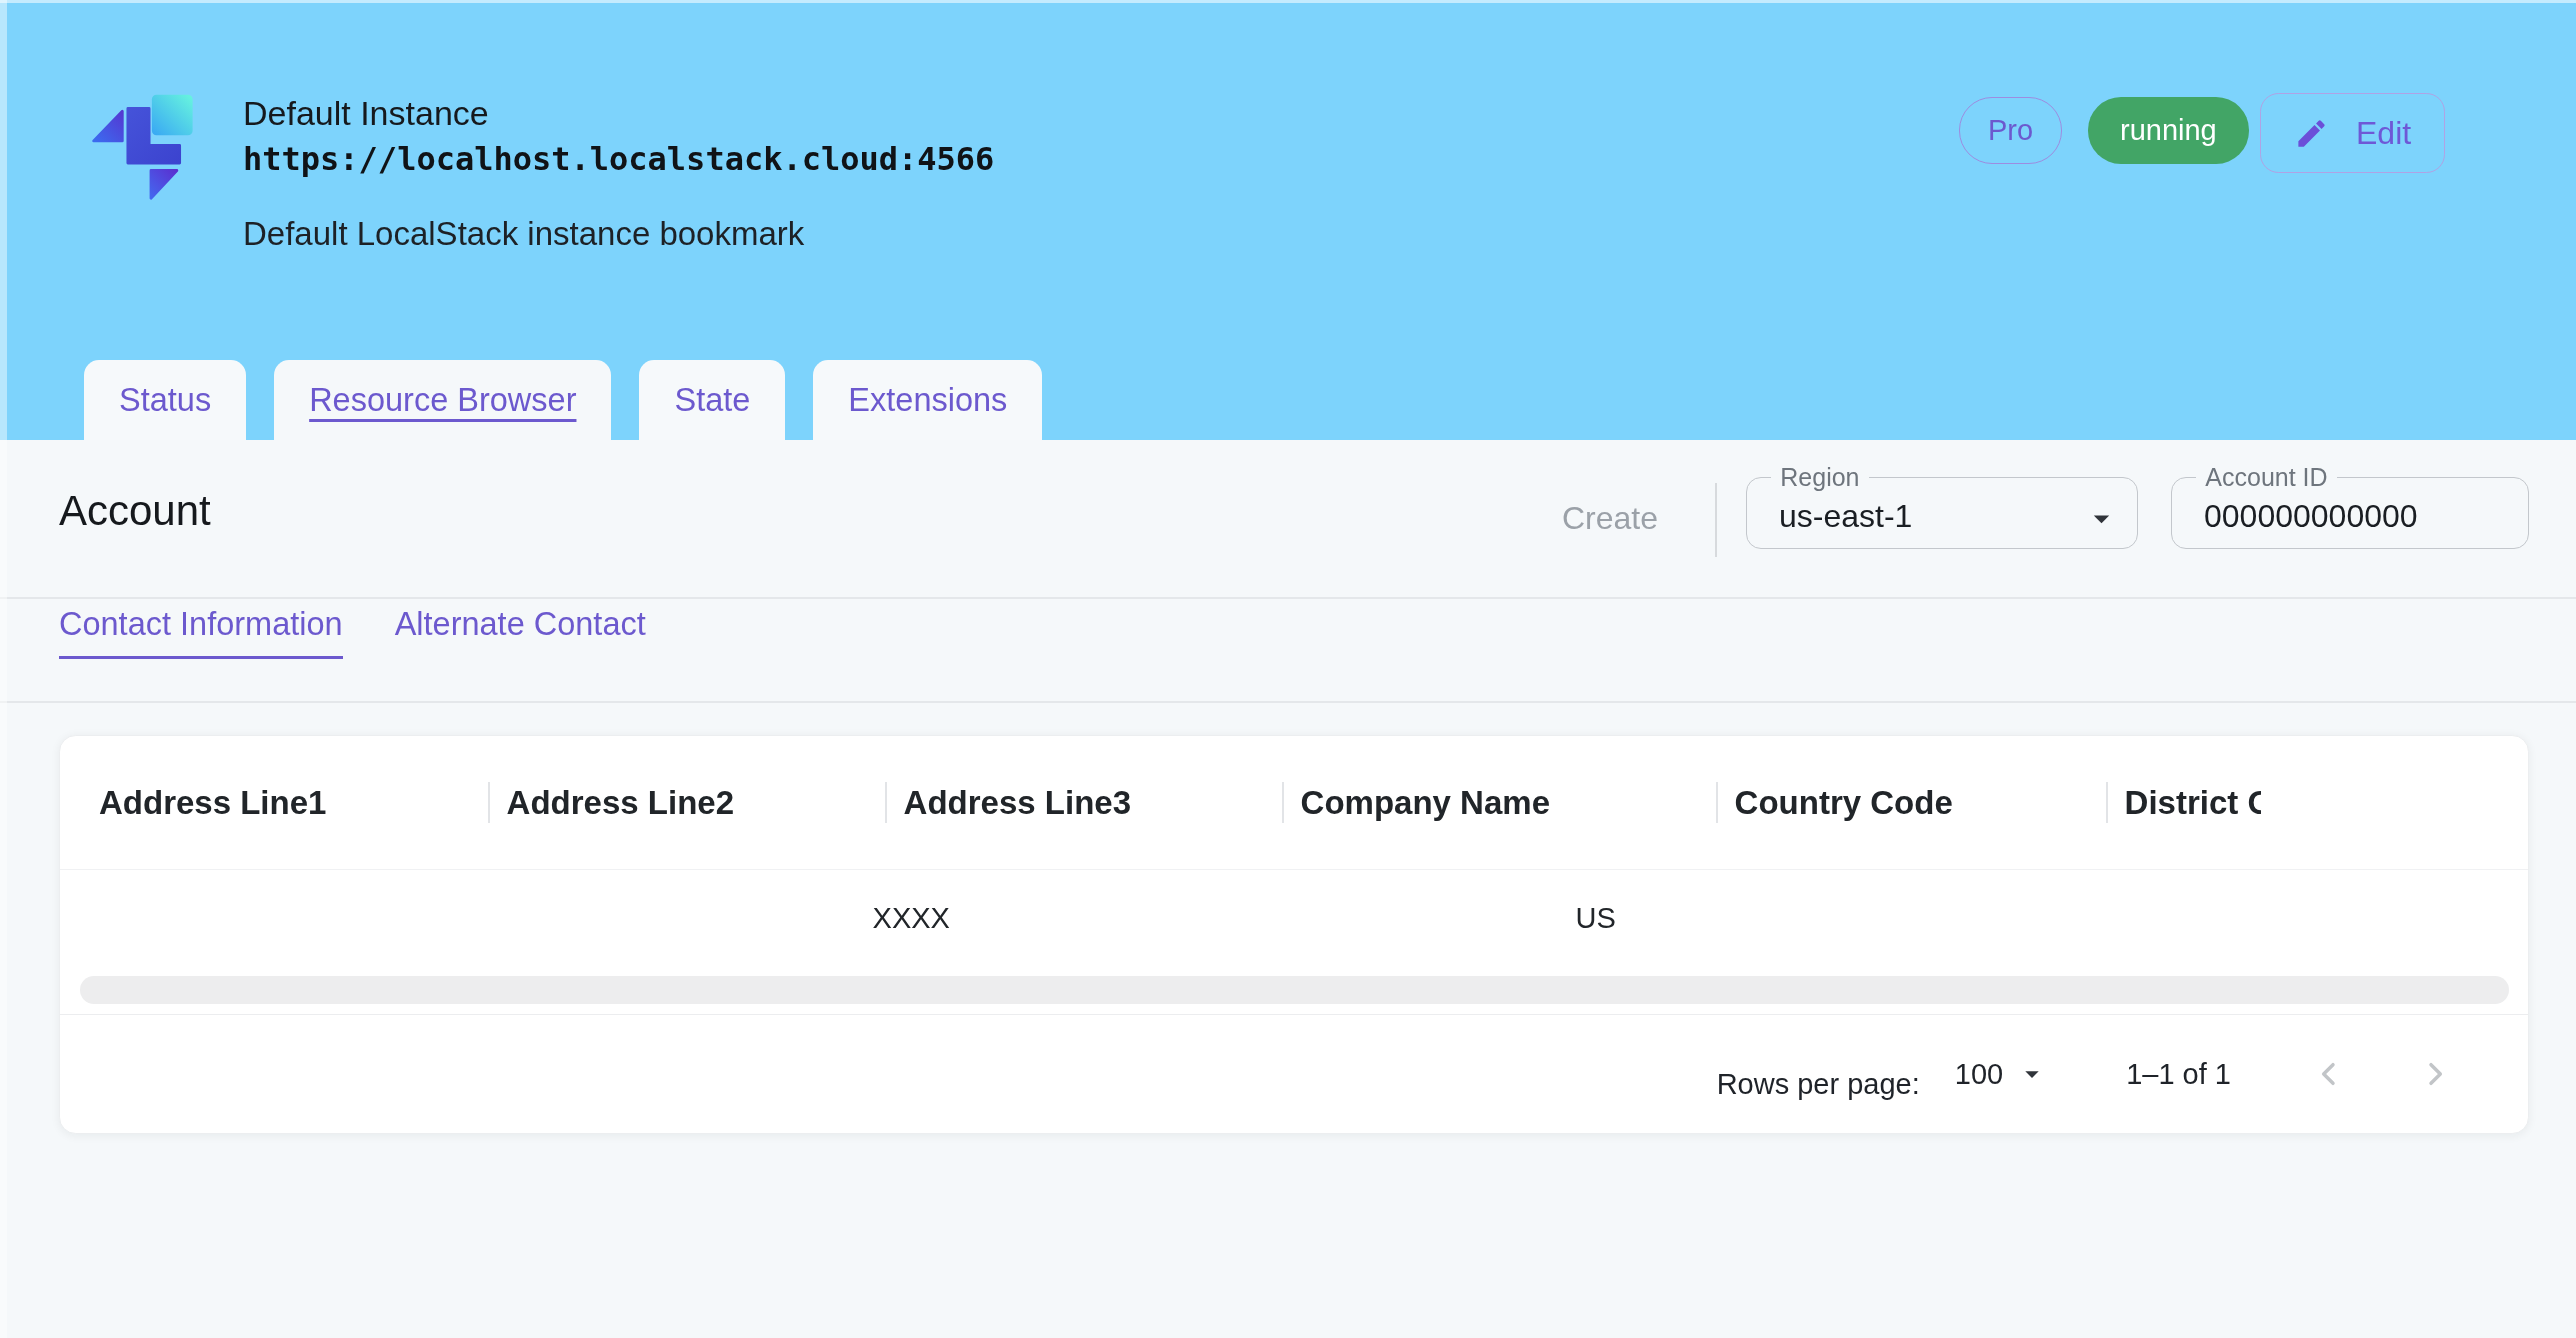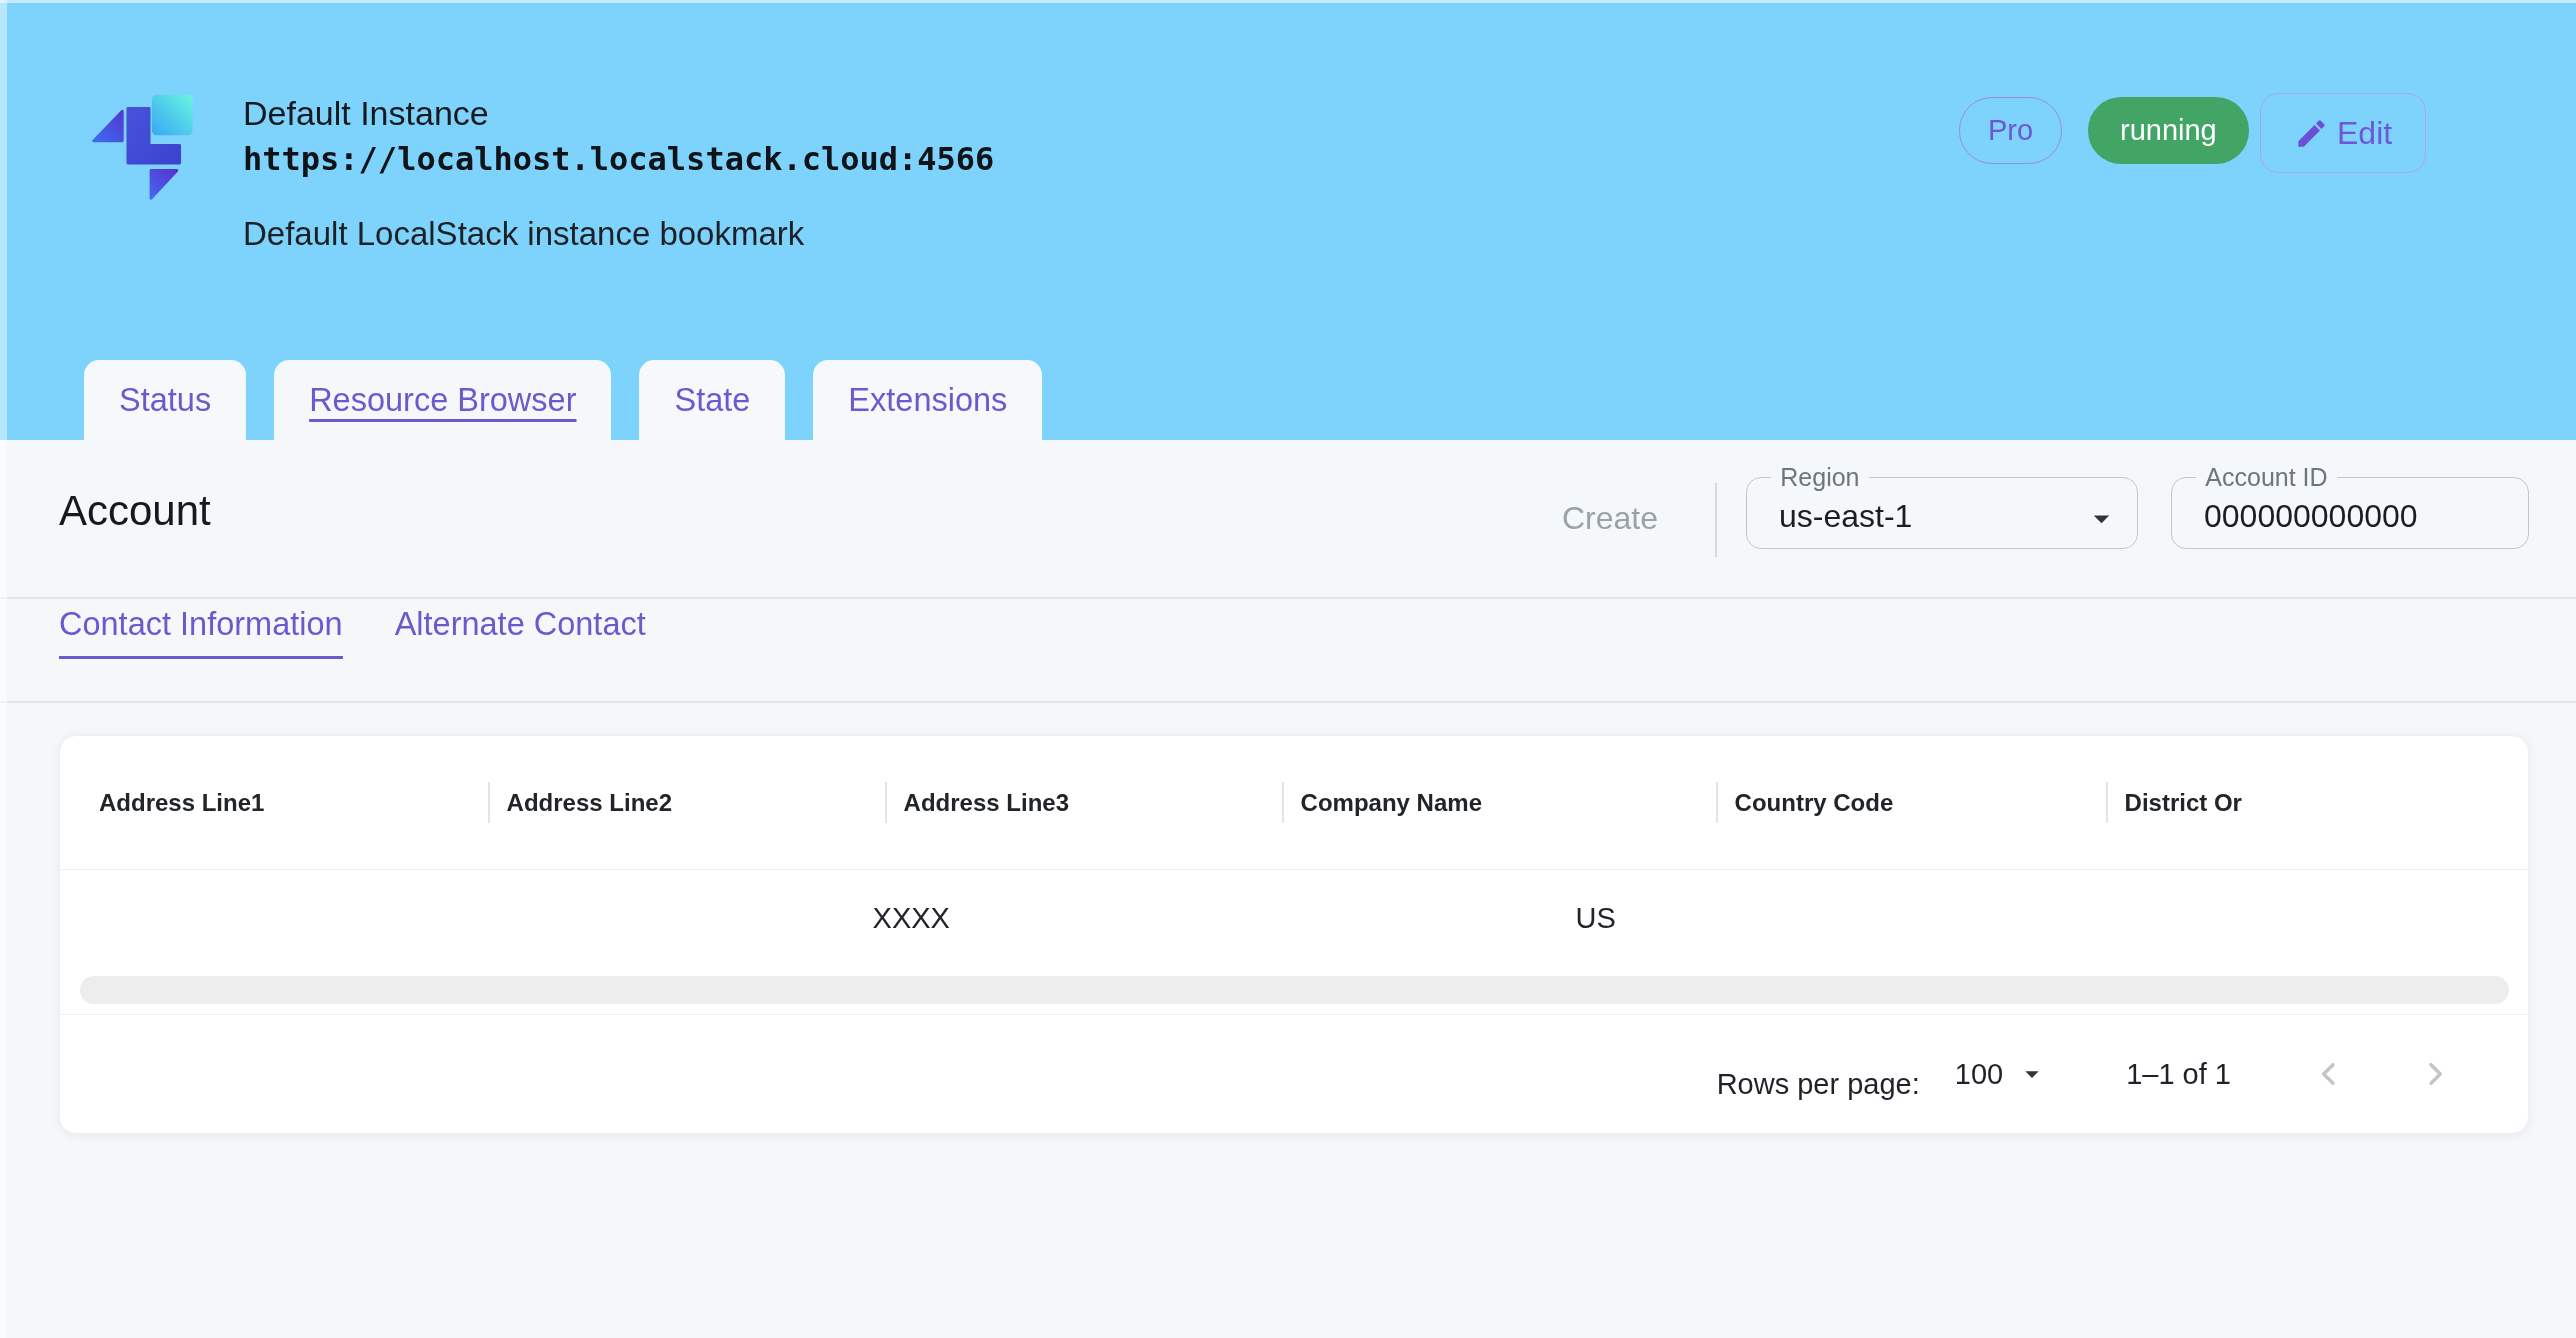--- a/index.html
+++ b/index.html
@@ -16,21 +16,21 @@
   .hdr-title { position:absolute; left:243px; top:93px; font-size:34px; line-height:41px; color:#16191d; }
   .hdr-url { position:absolute; left:243px; top:139px; font-size:32px; line-height:41px; font-weight:bold;
              font-family:"DejaVu Sans Mono","Liberation Mono",monospace; color:#101317; }
   .hdr-sub { position:absolute; left:243px; top:212px; font-size:33px; line-height:43px; color:#1d2126; }
   .pill { position:absolute; top:97px; height:67px; border-radius:33px; display:flex; align-items:center;
           font-size:29px; padding:0 28px; }
   .pill-pro { left:1959px; border:1.9px solid #9d8ce0; color:#6c59ce; background:transparent; }
   .pill-running { left:2088px; background:#42a566; color:#ffffff; padding:0 32px; }
   .btn-edit { position:absolute; left:2260px; top:93px; height:80px; padding:0 33px;
               border:1.9px solid #b0a2e4; border-radius:18.6px; background:transparent;
-              display:flex; align-items:center; gap:8px; color:#6e58d6; font-size:32px; cursor:pointer; }
+              display:flex; align-items:center; gap:27px; color:#6e58d6; font-size:32px; cursor:pointer; }
   
   .tabs { position:absolute; left:84px; bottom:0; display:flex; align-items:flex-end; gap:28px; }
   .tab { height:80px; padding:0 35px; background:#f6f9fb; border-radius:15px 15px 0 0;
          display:flex; align-items:center; font-size:32.5px; color:#6c59ce; cursor:pointer; white-space:nowrap; }
   .tab.active { background:#f5f8fa; text-decoration:underline; text-decoration-thickness:2.8px; text-underline-offset:8.4px; }
   
   .res-title { position:absolute; left:59px; top:485px; font-size:42px; line-height:52px; color:#16191d; font-weight:400; }
   .btn-create { position:absolute; left:1562px; top:500px; font-size:32px; color:#9ba1a8; background:none; border:none; cursor:default; }
   .vdiv { position:absolute; left:1715px; top:483px; width:1.9px; height:74px; background:#d7dadd; }
   .field { position:absolute; top:477px; height:72px; border:1.9px solid #c3c7cc; border-radius:15px; background:transparent; }
@@ -50,21 +50,21 @@
   .subtab { font-size:32.5px; color:#6c59ce; padding-bottom:13px; cursor:pointer; white-space:nowrap; }
   .subtab.active { border-bottom:3.7px solid #6c59ce; }
   
   .card { position:absolute; left:59px; top:735px; width:2470px; height:399px; background:#ffffff;
           border:0.9px solid #eceef0; border-radius:16.7px; box-shadow:0 1.9px 9.3px rgba(25,30,36,.06); overflow:hidden; }
   .grid-head { display:flex; height:134px; align-items:center; border-bottom:0.9px solid #f0f1f3; }
   .grid-row  { display:flex; height:97px; align-items:center; }
   .gc { position:relative; height:100%; display:flex; align-items:center; padding-left:18.6px;
         overflow:hidden; white-space:nowrap; flex:none; }
   .gc.first { padding-left:39px; }
-  .grid-head .gc { font-size:24px; font-weight:bold; color:#212529; }
+  .grid-head .gc { font-size:33px; font-weight:bold; color:#212529; }
   .grid-row .gc { font-size:29px; color:#212529; }
   .grid-head .gc:not(.first)::before { content:""; position:absolute; left:0; top:46px; width:1.9px; height:41px; background:#e2e4e7; }
   .cell-link { color:#7767d5; cursor:pointer; }
   .c1{width:428px;} .c2{width:397px;} .c3{width:397px;} .c4{width:269px;} .c5{width:434px;} .c6{width:390px;} .c7{width:155px;}
   .scrollzone { padding:9.3px 0 9.3px 0; border-bottom:0.9px solid #ecedef; }
   .scrollthumb { margin-left:20.4px; width:2429px; height:28px; border-radius:14px; background:#ededee; cursor:grab; }
   .grid-foot { height:119px; display:flex; align-items:center; justify-content:flex-end; padding-right:69px; font-size:29px; color:#1f2329; }
   .rpp-label { margin-right:35px;margin-top:20px; }
   .rpp-select { display:flex; align-items:center; gap:13px; cursor:pointer; }
   .range { margin-left:78px; }

